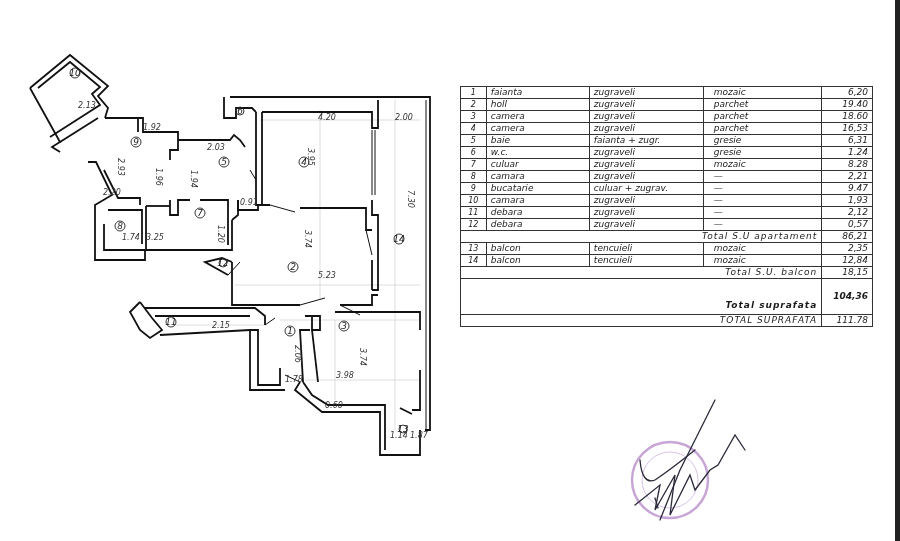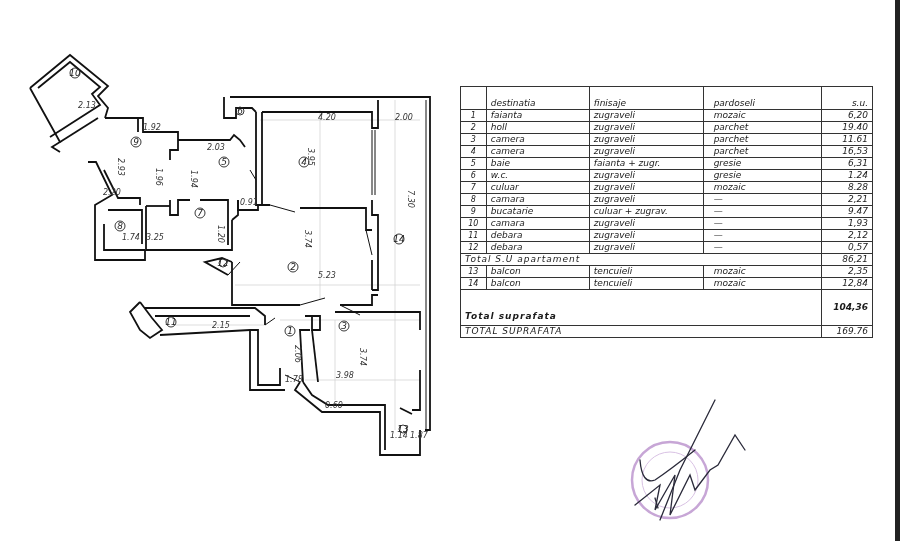--- a/index.html
+++ b/index.html
@@ -14,21 +14,21 @@
   .sheet { position:absolute; left:460px; top:86px; width:413px; border:1.3px solid #222;
            border-collapse:collapse; font-family:"DejaVu Sans", sans-serif; font-style:italic; }
   .sheet td { border:1px solid #333; padding:0 4px; height:11px; font-size:9px; line-height:11px;
               white-space:nowrap; color:#1a1a1a; }
   .sheet tr.head td { height:22px; vertical-align:bottom; }
   .sheet td.nr { width:17px; text-align:center; font-size:8px; }
   .sheet td.dest { width:96px; }
   .sheet td.fin { width:106px; }
   .sheet td.pard { width:106px; padding-left:10px; }
   .sheet td.su { width:42px; text-align:right; }
-  .sheet tr.total td.label { text-align:left; letter-spacing:1px; }
+  .sheet tr.total td.label { text-align:right; letter-spacing:1px; }
   .sheet tr.tall td { height:32px;font-weight:bold; }
 
   #signature { position:absolute; left:600px; top:390px; }
 </style>
 </head>
 <body>
 
 <div class="page-edge"></div>
 
 <svg id="plan" width="450" height="460" viewBox="0 0 450 460">
@@ -164,47 +164,40 @@
     <text x="212" y="328">2.15</text>
     <text x="390" y="438">1.14</text>
     <text x="410" y="438">1.87</text>
     <text x="240" y="205">0.91</text>
     <text x="325" y="408">0.60</text>
   </g>
 </svg>
 
 <table class="sheet">
   <tbody>
-      <tr class="head">
-    <td class="nr"></td>
-    <td class="dest">destinatia</td>
-    <td class="fin">finisaje</td>
-    <td class="pard">pardoseli</td>
-    <td class="su">s.u.</td>
-  </tr>
   <tr>
         <td class="nr">1</td>
         <td class="dest">faianta</td>
         <td class="fin">zugraveli</td>
         <td class="pard">mozaic</td>
         <td class="su">6,20</td>
       </tr>
   <tr>
         <td class="nr">2</td>
         <td class="dest">holl</td>
         <td class="fin">zugraveli</td>
         <td class="pard">parchet</td>
         <td class="su">19.40</td>
       </tr>
   <tr>
         <td class="nr">3</td>
         <td class="dest">camera</td>
         <td class="fin">zugraveli</td>
         <td class="pard">parchet</td>
-        <td class="su">11.61</td>
+        <td class="su">18.60</td>
       </tr>
   <tr>
         <td class="nr">4</td>
         <td class="dest">camera</td>
         <td class="fin">zugraveli</td>
         <td class="pard">parchet</td>
         <td class="su">16,53</td>
       </tr>
   <tr>
         <td class="nr">5</td>
@@ -273,27 +266,31 @@
         <td class="pard">mozaic</td>
         <td class="su">2,35</td>
       </tr>
   <tr>
         <td class="nr">14</td>
         <td class="dest">balcon</td>
         <td class="fin">tencuieli</td>
         <td class="pard">mozaic</td>
         <td class="su">12,84</td>
       </tr>
+  <tr class="total">
+    <td class="label" colspan="4">Total  S.U.  balcon</td>
+    <td class="su">18,15</td>
+  </tr>
   <tr class="total tall">
     <td class="label" colspan="4" style="vertical-align:bottom;padding-bottom:3px;">Total  suprafata</td>
     <td class="su">104,36</td>
   </tr>
   <tr class="total">
     <td class="label" colspan="4">TOTAL  SUPRAFATA</td>
-    <td class="su">169.76</td>
+    <td class="su">111.78</td>
   </tr>
 </tbody>
   </table>
 
 <svg id="signature" width="160" height="140" viewBox="0 0 160 140">
   <circle cx="70" cy="90" r="38" fill="none" stroke="#c7a6d6" stroke-width="2.5"></circle>
   <circle cx="70" cy="90" r="28" fill="none" stroke="#d9c2e4" stroke-width="1"></circle>
   <g fill="none" stroke="#2a2a3a" stroke-width="1.3" stroke-linecap="round">
     <path d="M115 10 L80 80 L60 130"></path>
     <path d="M40 70 Q42 95 55 90 Q70 80 95 60"></path>

